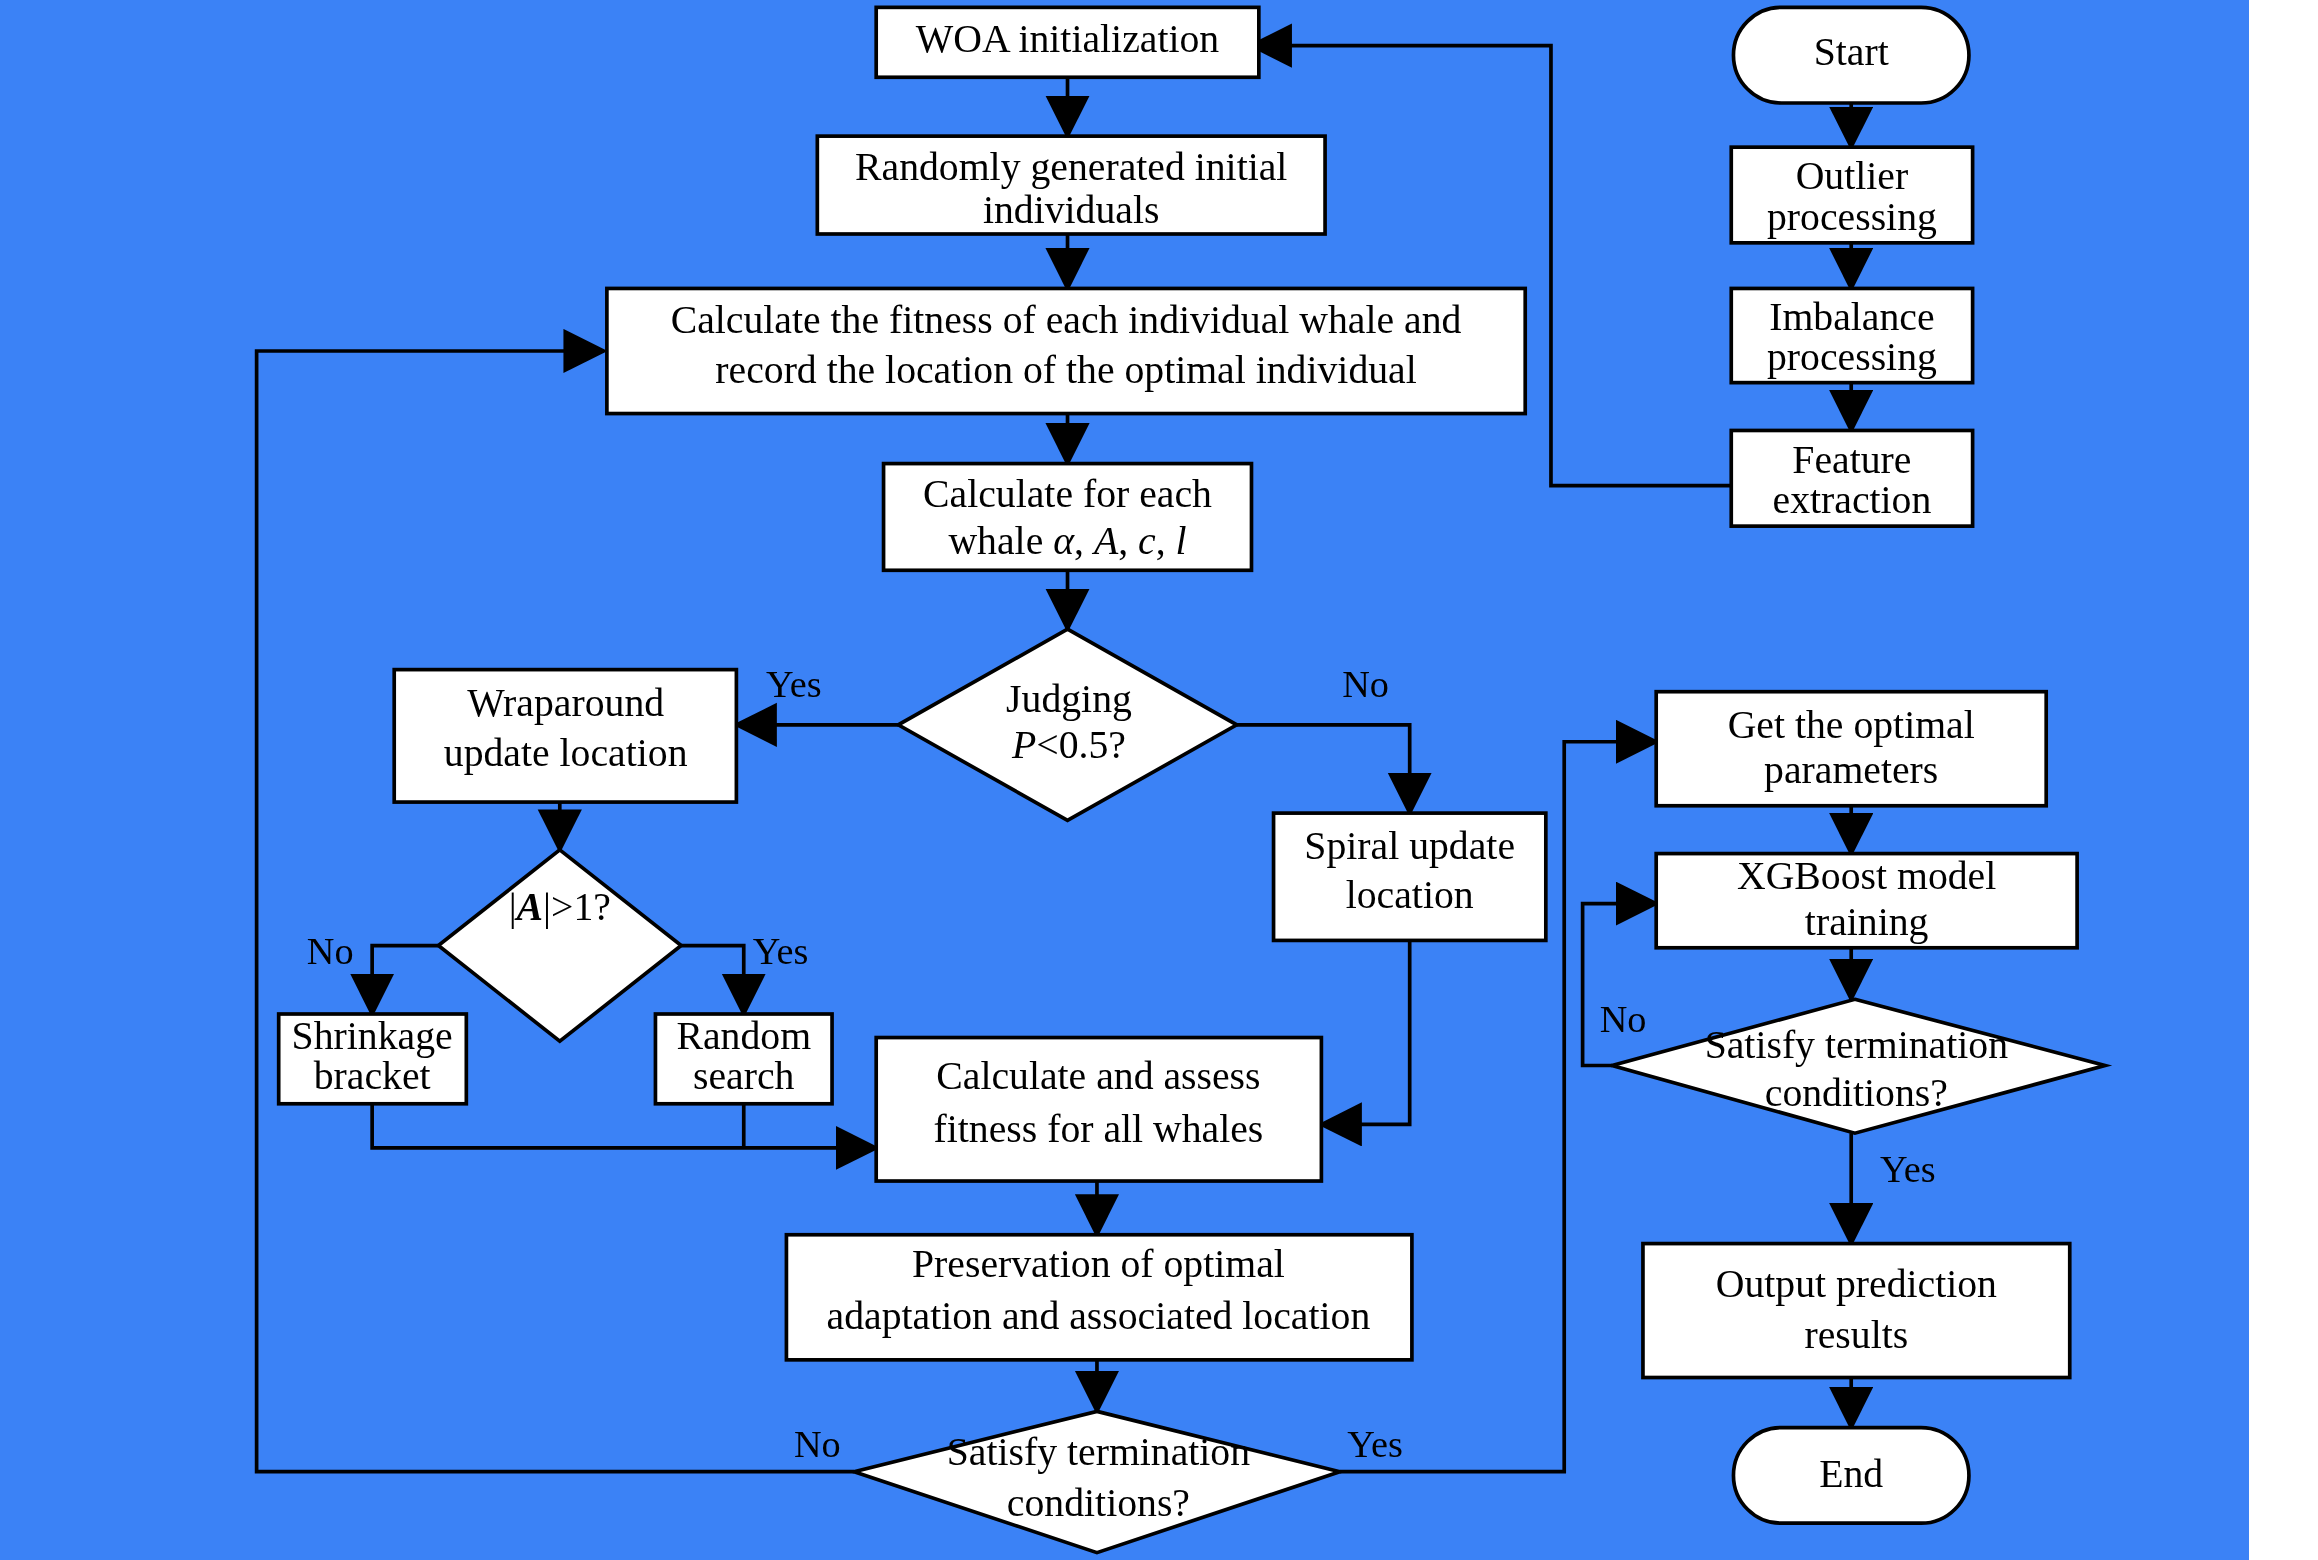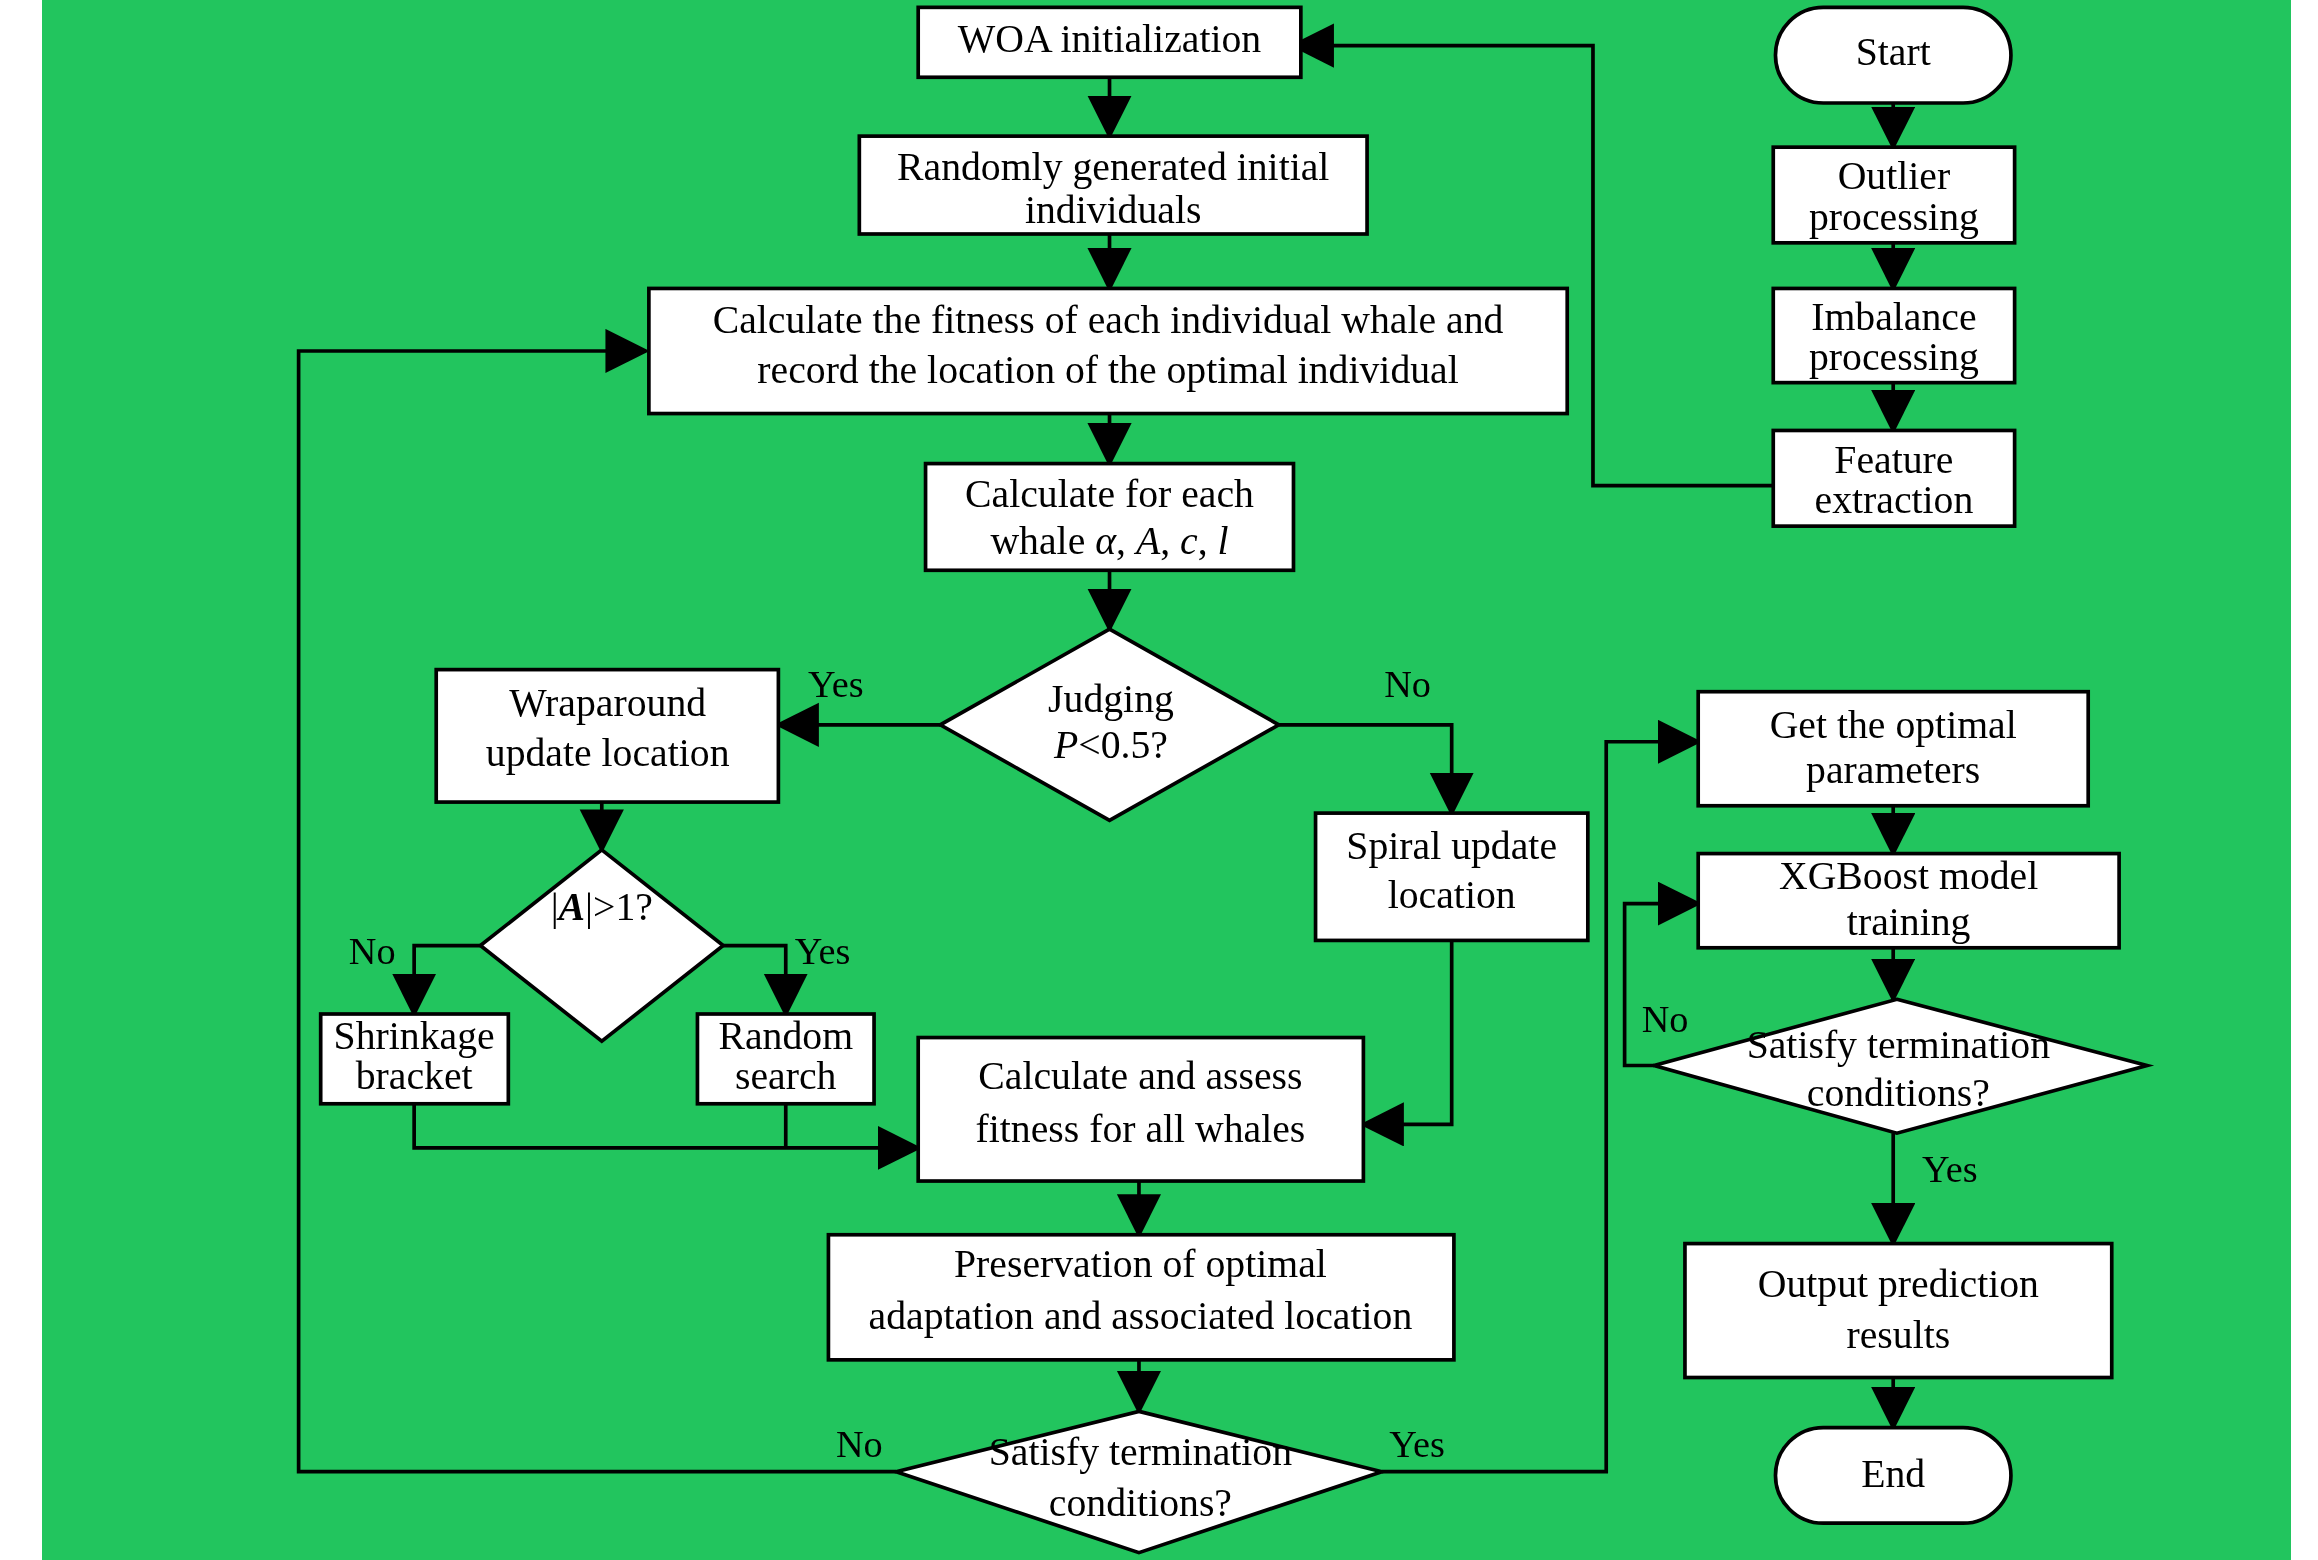--- a/index.html
+++ b/index.html
@@ -1,17 +1,17 @@
 <!DOCTYPE html>
 <html style="font-size:11.8px"><head>
 <meta charset="utf-8">
 <style>
   html,body{margin:0;padding:0;background:#ffffff;}
-  #stage{position:relative;width:2249px;height:1560px;background:#22c55e;
-         font-family:"Liberation Serif","DejaVu Serif",serif;margin-left:42px;}
+  #stage{position:relative;width:2249px;height:1560px;background:#3b82f6;
+         font-family:"Liberation Serif","DejaVu Serif",serif;}
   svg{display:block;}
   .shape{fill:#ffffff;stroke:#000000;stroke-width:5;}
   .edge{fill:none;stroke:#000000;stroke-width:5;}
   text{fill:#000000;font-family:"Liberation Serif","DejaVu Serif",serif;
        font-size:54px;text-anchor:middle;dominant-baseline:middle;}
   text.lbl{font-size:52px;}
   tspan.it{font-style:italic;}
   tspan.bit{font-style:italic;font-weight:bold;}
 </style>
 </head>

